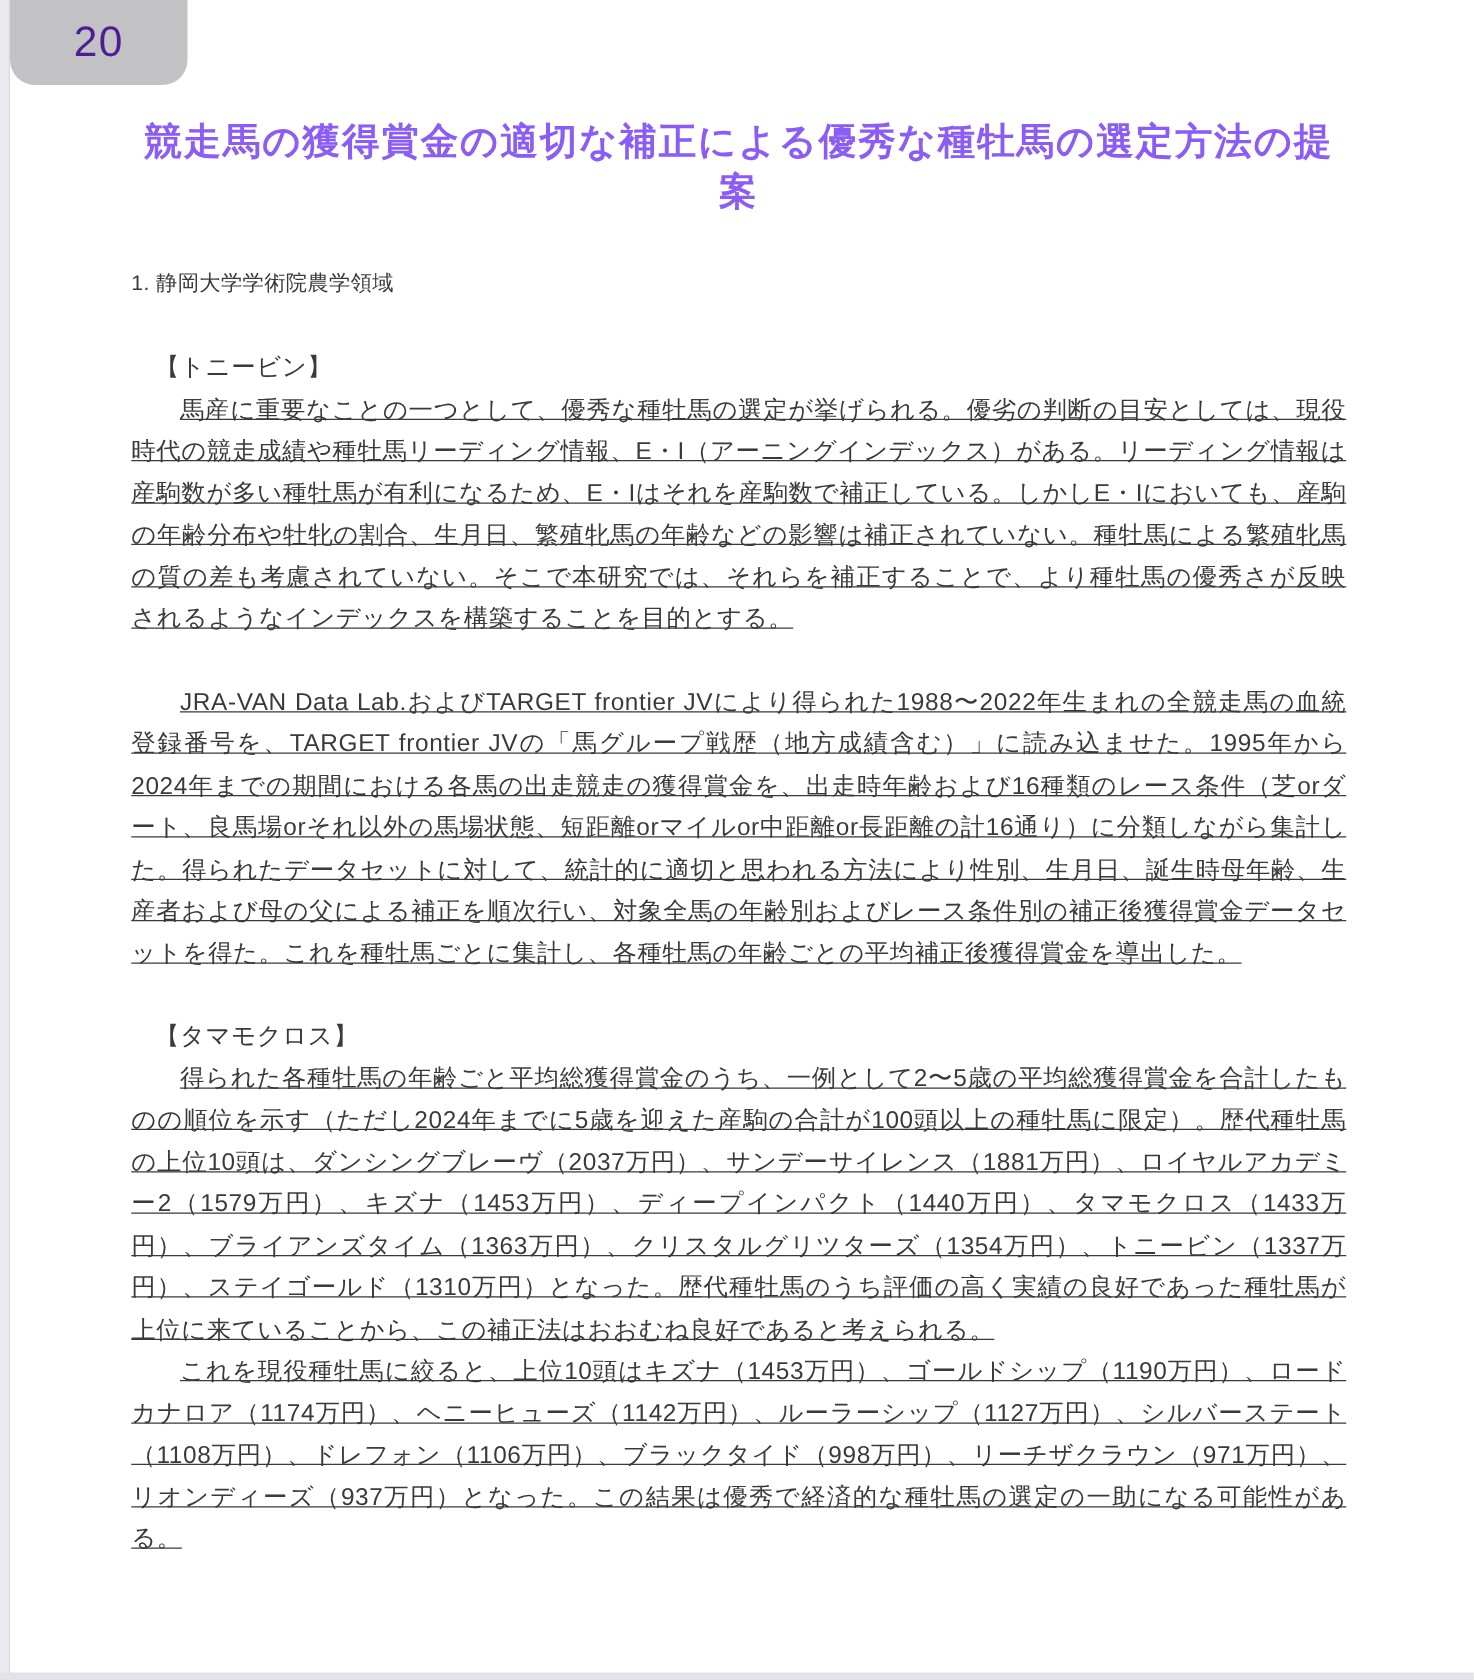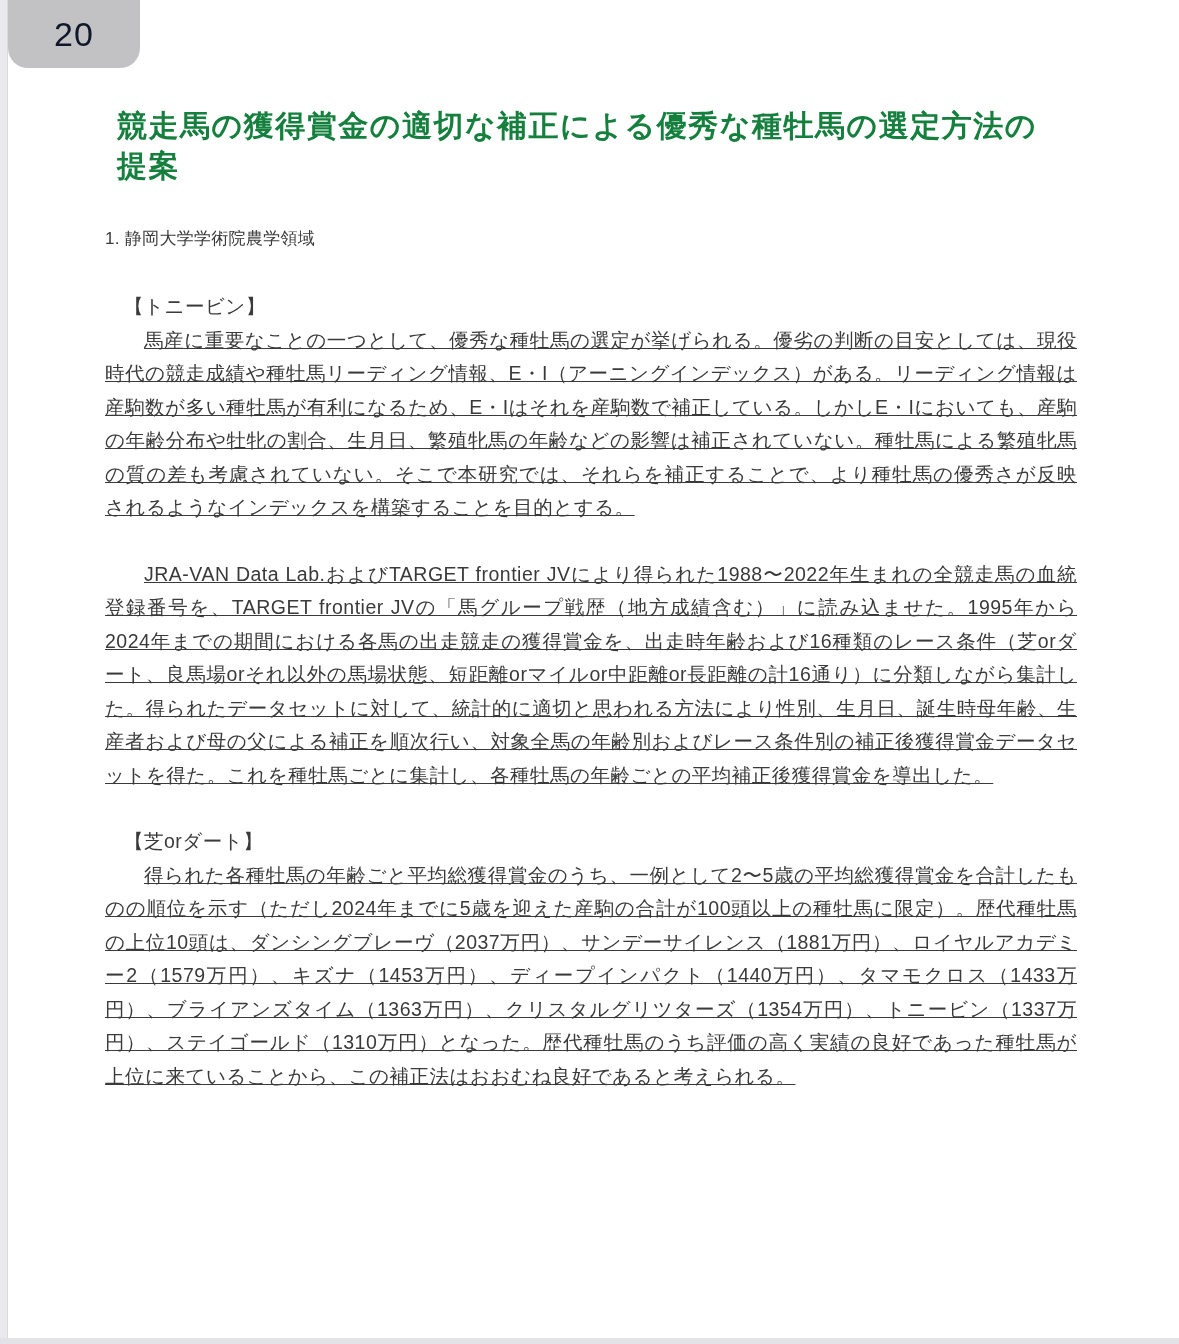--- a/index.html
+++ b/index.html
@@ -24,44 +24,45 @@
   }
   .bottom-bar {
     position: absolute;
     left: 0; bottom: 0;
     width: 1179px; height: 6px;
     background: #e3e3e7;
   }
   .page-tab {
     position: absolute;
     left: 8px; top: 0;
-    width: 132px; height: 68px;
+    width: 142px; height: 68px;
     background: #c2c2c4;
     border-radius: 0 0 20px 20px;
-    color: #0f172a;
+    color: #4c1d95;
     font-size: 34px;
     font-weight: 400;
     display: flex;
     align-items: center;
     justify-content: center;
     letter-spacing: 1px;
   }
   .content {
     position: absolute;
     left: 105px;
     top: 94px;
     width: 972px;
   }
   .title {
-    margin: 12px;
+    margin: 0;
     font-size: 30px;
     line-height: 40px;
     font-weight: 600;
     letter-spacing: 1.5px;
-    color: #15803d;
+    color: #8b5cf6;
+    text-align: center;
   }
   .author-line {
     margin-top: 28px;
     font-size: 22px;
     line-height: 28px;
     letter-spacing: 0.5px;
   }
   .author-line sup {
     font-size: 13px;
     vertical-align: super;
@@ -113,19 +114,20 @@
   <section class="section section-first">
     <h2 class="section-heading">【トニービン】</h2>
     <p class="para">馬産に重要なことの一つとして、優秀な種牡馬の選定が挙げられる。優劣の判断の目安としては、現役時代の競走成績や種牡馬リーディング情報、E・I（アーニングインデックス）がある。リーディング情報は産駒数が多い種牡馬が有利になるため、E・Iはそれを産駒数で補正している。しかしE・Iにおいても、産駒の年齢分布や牡牝の割合、生月日、繁殖牝馬の年齢などの影響は補正されていない。種牡馬による繁殖牝馬の質の差も考慮されていない。そこで本研究では、それらを補正することで、より種牡馬の優秀さが反映されるようなインデックスを構築することを目的とする。</p>
   </section>
 
   <section class="section section-gap">
     <p class="para">JRA-VAN Data Lab.およびTARGET frontier JVにより得られた1988〜2022年生まれの全競走馬の血統登録番号を、TARGET frontier JVの「馬グループ戦歴（地方成績含む）」に読み込ませた。1995年から2024年までの期間における各馬の出走競走の獲得賞金を、出走時年齢および16種類のレース条件（芝orダート、良馬場orそれ以外の馬場状態、短距離orマイルor中距離or長距離の計16通り）に分類しながら集計した。得られたデータセットに対して、統計的に適切と思われる方法により性別、生月日、誕生時母年齢、生産者および母の父による補正を順次行い、対象全馬の年齢別およびレース条件別の補正後獲得賞金データセットを得た。これを種牡馬ごとに集計し、各種牡馬の年齢ごとの平均補正後獲得賞金を導出した。</p>
   </section>
 
   <section class="section section-gap">
-    <h2 class="section-heading">【芝orダート】</h2>
+    <h2 class="section-heading">【タマモクロス】</h2>
     <p class="para">得られた各種牡馬の年齢ごと平均総獲得賞金のうち、一例として2〜5歳の平均総獲得賞金を合計したものの順位を示す（ただし2024年までに5歳を迎えた産駒の合計が100頭以上の種牡馬に限定）。歴代種牡馬の上位10頭は、ダンシングブレーヴ（2037万円）、サンデーサイレンス（1881万円）、ロイヤルアカデミー2（1579万円）、キズナ（1453万円）、ディープインパクト（1440万円）、タマモクロス（1433万円）、ブライアンズタイム（1363万円）、クリスタルグリツターズ（1354万円）、トニービン（1337万円）、ステイゴールド（1310万円）となった。歴代種牡馬のうち評価の高く実績の良好であった種牡馬が上位に来ていることから、この補正法はおおむね良好であると考えられる。</p>
+    <p class="para">これを現役種牡馬に絞ると、上位10頭はキズナ（1453万円）、ゴールドシップ（1190万円）、ロードカナロア（1174万円）、ヘニーヒューズ（1142万円）、ルーラーシップ（1127万円）、シルバーステート（1108万円）、ドレフォン（1106万円）、ブラックタイド（998万円）、リーチザクラウン（971万円）、リオンディーズ（937万円）となった。この結果は優秀で経済的な種牡馬の選定の一助になる可能性がある。</p>
   </section>
 
 </main>
 
 <div class="bottom-bar"></div>
 
 </body></html>

